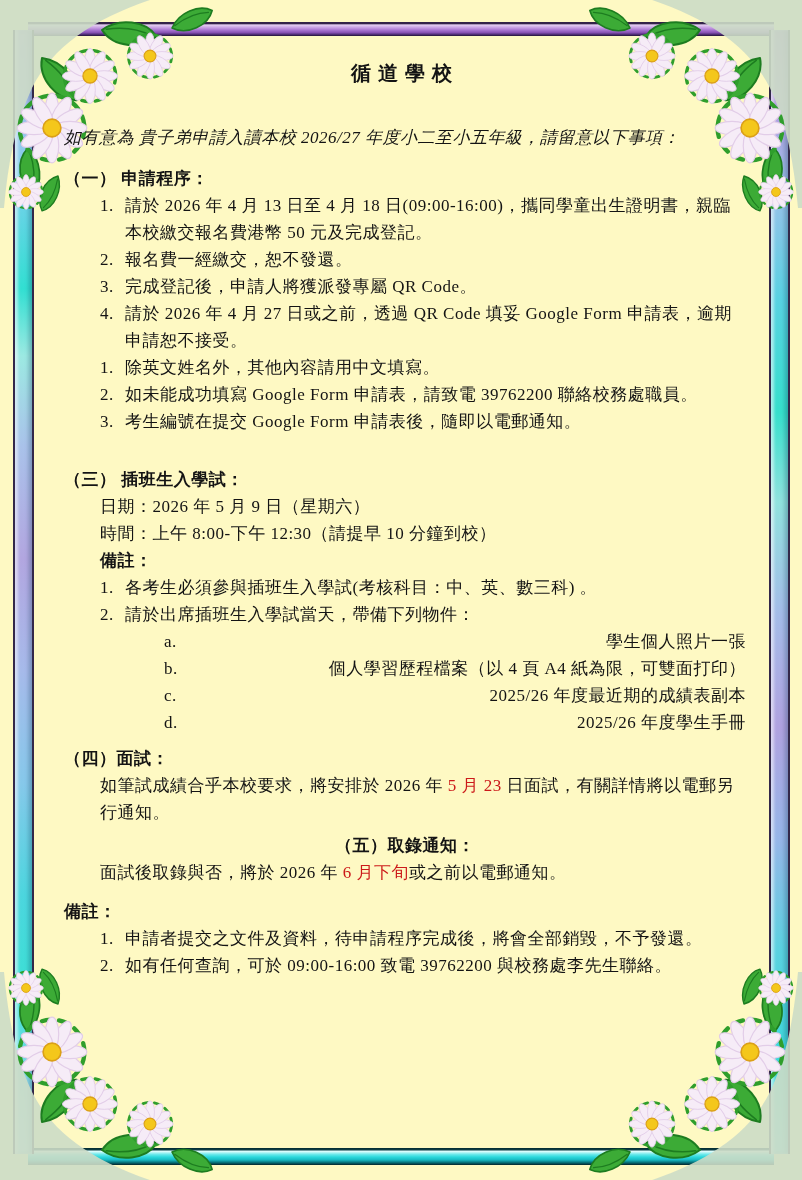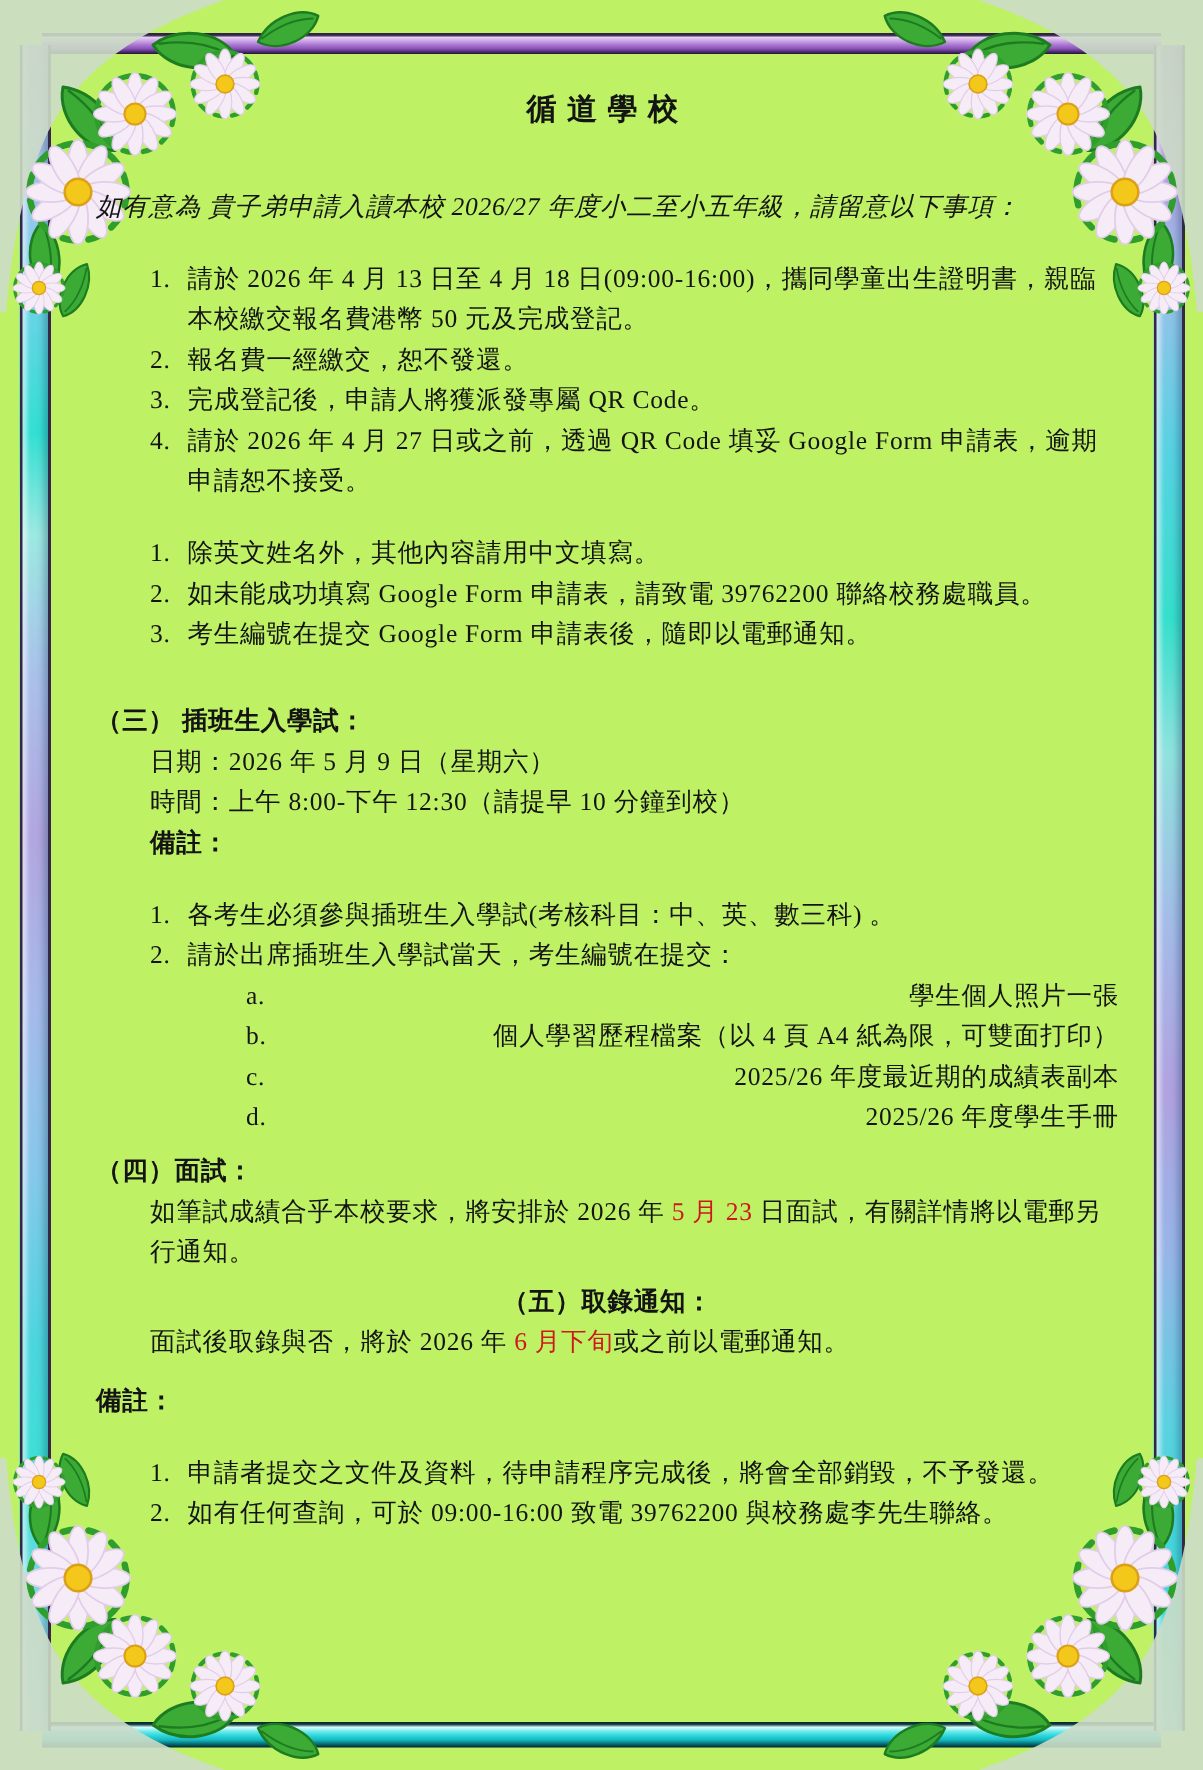--- a/index.html
+++ b/index.html
@@ -3,21 +3,21 @@
 <meta charset="utf-8">
 <style>
   * { margin:0; padding:0; box-sizing:border-box; }
   html,body { background:#ffffff; }
   body { font-family:"Liberation Serif","DejaVu Serif",serif; }
 
   .sheet {
     position:relative;
     width:802px; height:1180px;
     margin:0 auto;
-    background:#bef264;
+    background:#fef9c3;
     overflow:hidden;
   }
 
   
   .bar { position:absolute; z-index:1; }
   .bar-top {
     left:28px; right:28px; top:22px; height:14px;
     background:linear-gradient(180deg,#332248 0px,#332248 1.5px,#e6cff2 3px,#c9a2e4 5.5px,#aa76d2 8px,#8953b4 10.5px,#5e3688 12px,#221336 14px);
   }
   .bar-bottom {
@@ -65,21 +65,21 @@
   .intro { margin-top:36px;font-style:italic; }
 
   .sec-heading { font-weight:bold; }
   .mt-sec1 { margin-top:14px; }
   .mt-sec2 { margin-top:20px; }
   .mt-sec3 { margin-top:31px; }
   .mt-sec4 { margin-top:9px; }
   .mt-sec5 { margin-top:6px;text-align:center; }
   .mt-footer { margin-top:12px; }
 
-  ol.num-list { list-style:none; padding-left:36px; counter-reset:n;margin-top:21px; }
+  ol.num-list { list-style:none; padding-left:36px; counter-reset:n; }
   ol.num-list > li { counter-increment:n; position:relative; padding-left:25px; }
   ol.num-list > li::before { content:counter(n) "."; position:absolute; left:0; }
 
   ol.alpha-list { list-style:none; padding-left:100px; counter-reset:a;text-align:right; }
   ol.alpha-list > li { counter-increment:a; position:relative; padding-left:26px; }
   ol.alpha-list > li::before { content:counter(a,lower-alpha) "."; position:absolute; left:0; }
 
   .indent1 { padding-left:36px; }
   .red { color:#cc1a1a; }
 </style>
@@ -144,40 +144,41 @@
   <svg class="corner br" viewBox="0 0 230 230">
     <use href="#cornerCluster" transform="translate(230,230) scale(-1,-1)"></use>
   </svg>
 
   <div class="content">
 
     <div class="school-name">循道學校</div>
 
     <p class="intro">如有意為 貴子弟申請入讀本校 2026/27 年度小二至小五年級，請留意以下事項：</p>
 
+    <div class="sec-heading mt-sec1">（一） 申請程序：</div>
     <ol class="num-list">
       <li>請於 2026 年 4 月 13 日至 4 月 18 日(09:00-16:00)，攜同學童出生證明書，親臨本校繳交報名費港幣 50 元及完成登記。</li>
       <li>報名費一經繳交，恕不發還。</li>
       <li>完成登記後，申請人將獲派發專屬 QR Code。</li>
       <li>請於 2026 年 4 月 27 日或之前，透過 QR Code 填妥 Google Form 申請表，逾期申請恕不接受。</li>
     </ol>
 
     <ol class="num-list">
       <li>除英文姓名外，其他內容請用中文填寫。</li>
       <li>如未能成功填寫 Google Form 申請表，請致電 39762200 聯絡校務處職員。</li>
       <li>考生編號在提交 Google Form 申請表後，隨即以電郵通知。</li>
     </ol>
 
     <div class="sec-heading mt-sec3">（三） 插班生入學試：</div>
     <div class="indent1">日期：2026 年 5 月 9 日（星期六）</div>
     <div class="indent1">時間：上午 8:00-下午 12:30（請提早 10 分鐘到校）</div>
     <div class="indent1 sec-heading">備註：</div>
     <ol class="num-list">
       <li>各考生必須參與插班生入學試(考核科目：中、英、數三科) 。</li>
-      <li>請於出席插班生入學試當天，考生編號在提交：</li>
+      <li>請於出席插班生入學試當天，帶備下列物件：</li>
     </ol>
     <ol class="alpha-list">
       <li>學生個人照片一張</li>
       <li>個人學習歷程檔案（以 4 頁 A4 紙為限，可雙面打印）</li>
       <li>2025/26 年度最近期的成績表副本</li>
       <li>2025/26 年度學生手冊</li>
     </ol>
 
     <div class="sec-heading mt-sec4">（四）面試：</div>
     <p class="indent1"><span>如筆試成績合乎本校要求，將安排於 2026 年 </span><span class="red">5 月 23</span><span> 日面試，有關詳情將以電郵另行通知。</span></p>

